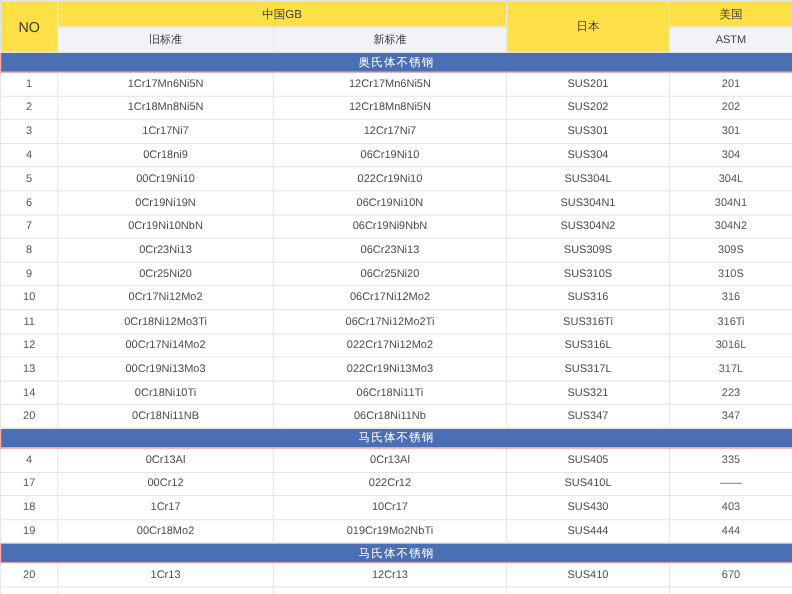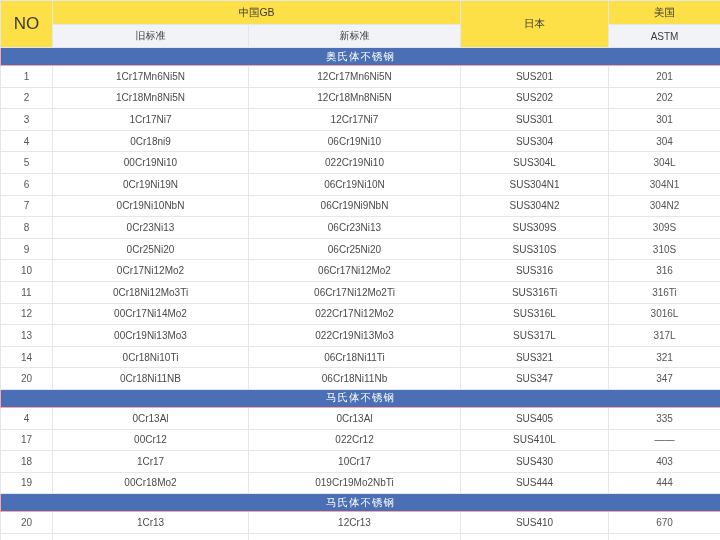--- a/index.html
+++ b/index.html
@@ -41,21 +41,21 @@
     font-size: 10.5px;
     height: 23px;
   }
   .hdr-sub th {
     background: #f1f3f6;
     color: #3b3b3b;
     font-size: 10px;
     height: 22px;
   }
   th.no-cell {
-    font-size: 17px;
+    font-size: 13px;
   }
   .section-row td {
     background: #4a6fb5;
     color: #ffffff;
     font-size: 10.5px;
     height: 17px;
     border: 1px solid #fca5a5;
     letter-spacing: 1px;
   }
   .data-row td {
@@ -183,21 +183,21 @@
         <td>00Cr19Ni13Mo3</td>
         <td>022Cr19Ni13Mo3</td>
         <td>SUS317L</td>
         <td class="num">317L</td>
       </tr>
       <tr class="data-row">
         <td class="num">14</td>
         <td>0Cr18Ni10Ti</td>
         <td>06Cr18Ni11Ti</td>
         <td>SUS321</td>
-        <td class="num">321</td>
+        <td class="num">223</td>
       </tr>
       <tr class="data-row">
         <td class="num">20</td>
         <td>0Cr18Ni11NB</td>
         <td>06Cr18Ni11Nb</td>
         <td>SUS347</td>
         <td class="num">347</td>
       </tr>
       <tr class="section-row">
         <td colspan="5">马氏体不锈钢</td>

